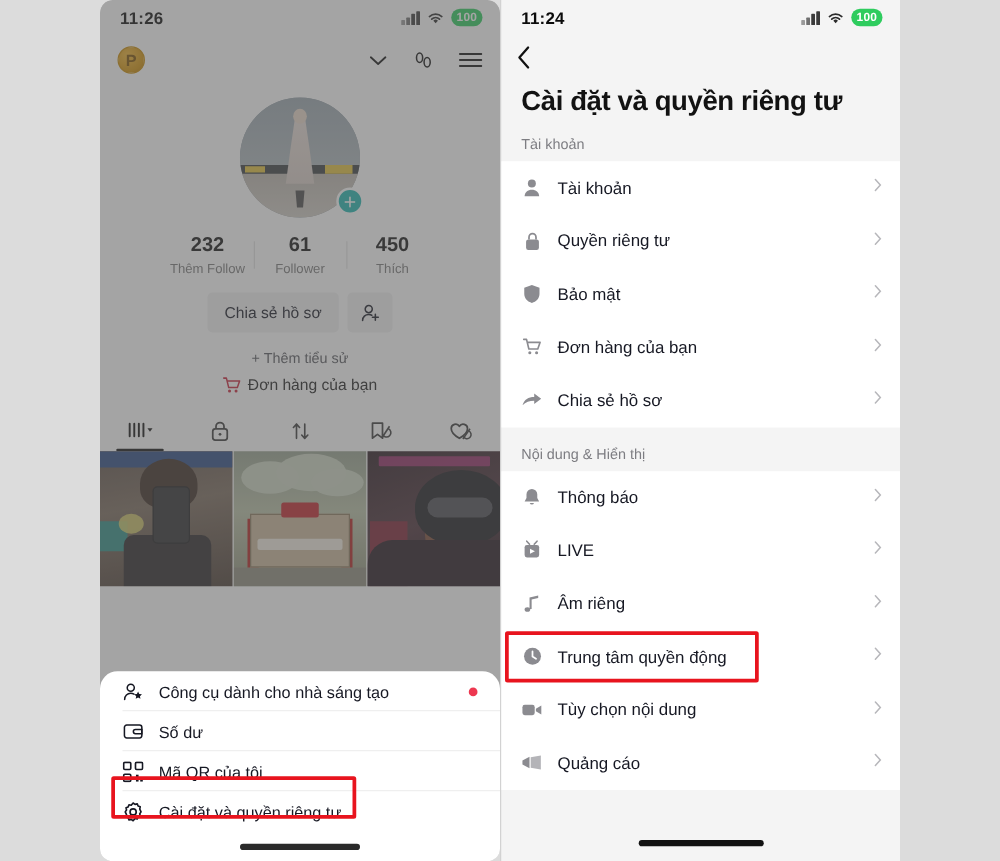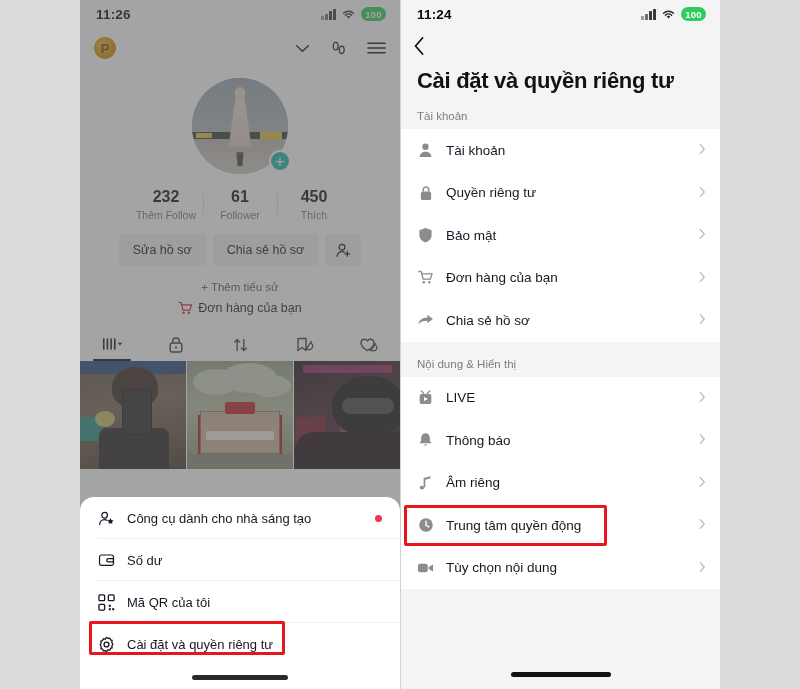--- a/index.html
+++ b/index.html
@@ -130,21 +130,21 @@
   .c3 .shoulder { position:absolute; left:0; bottom:0; width:100%; height:34%; background:#241820; border-radius:20px 0 0 0;}
   .c3 .red { position:absolute; left:2px; bottom:0; width:30px; height:48%; background:#8d2033; opacity:.75;}
 
   .dim-overlay { position: absolute; inset: 0; background: rgba(90,90,90,0.55); }
 
   .sheet {
     position: absolute; left: 0; right: 0; bottom: 0; background: #fff;
     border-radius: 14px 14px 0 0; padding: 0 0 0 0; z-index: 5;
   }
   .sheet-item {
-    height: 42px; display: flex; align-items: center; gap: 12px;
+    height: 32px; display: flex; align-items: center; gap: 12px;
     padding: 0 18px; position: relative;
   }
   .sheet-item .sep { position: absolute; left: 18px; right: 0; bottom: 0; height: 1px; background: #efefef; }
   .sheet-item .lab { font-size: 13px; color: #161823; font-weight: 500; }
   .sheet-item .reddot { position: absolute; right: 18px; width: 7px; height: 7px; border-radius: 50%; background: #ED3750; }
   .hl-box { position: absolute; border: 3px solid #E8141E; border-radius: 2px; pointer-events: none; z-index: 9; }
 
   .home-ind {
     position: absolute; left: 50%; transform: translateX(-50%); bottom: 9px;
     width: 96px; height: 5px; border-radius: 3px; background: #2a2a2a; z-index: 10;
@@ -169,21 +169,21 @@
   .chev { color: #b7b7bb; }
   .ico { width: 17px; display: flex; align-items: center; justify-content: center; color: #8b8b90; }
 </style>
 </head>
 <body>
 
 <div class="stage">
 
   <div class="gutter"></div>
 
-  <div class="phone-right phone-left" style="background:#fff;border-left:none;">
+  <div class="phone-right phone-left" style="background:#fff;border-left:none;border-radius:10px;">
 
     <div class="profile-layer">
 
       <div class="statusbar">
         <div class="sb-time">11:26</div>
         <div class="sb-right">
           <span class="bars">
               <i></i>
               <i></i>
               <i></i>
@@ -244,21 +244,20 @@
           <div class="stat-lab">Follower</div>
         </div>
         <div class="stat">
             <span class="divider"></span>
           <div class="stat-num">450</div>
           <div class="stat-lab">Thích</div>
         </div>
       </div>
 
       <div class="act-row">
-        <div class="act-btn">Sửa hồ sơ</div>
         <div class="act-btn">Chia sẻ hồ sơ</div>
         <div class="act-btn sq">
           <svg width="17" height="17" viewBox="0 0 18 18">
             <circle cx="7.4" cy="5.6" r="3" stroke="#161823" stroke-width="1.3" fill="none"></circle>
             <path d="M2.2 15.2c0-3 2.3-5 5.2-5 1 0 1.9.2 2.6.6" stroke="#161823" stroke-width="1.3" fill="none" stroke-linecap="round"></path>
             <path d="M13 10v5M10.5 12.5h5" stroke="#161823" stroke-width="1.3" stroke-linecap="round"></path>
           </svg>
         </div>
       </div>
 
@@ -487,45 +486,45 @@
               <path d="M1.5 1.5 6 6.5l-4.5 5" stroke="#b7b7bb" stroke-width="1.4" fill="none" stroke-linecap="round"></path>
             </svg></span>
       </div>
     </div>
 
     <div class="sec-label">Nội dung &amp; Hiển thị</div>
     <div class="card" style="position:relative;">
       <div class="row">
         <span class="ico">
           <svg width="15" height="16" viewBox="0 0 16 17">
+              <path d="M8 1.2A4.6 4.6 0 0 0 3.4 5.8V9l-1.6 3h12.4L12.6 9V5.8A4.6 4.6 0 0 0 8 1.2z" fill="#8b8b90"></path>
+              <path d="M6.2 13.2a1.9 1.9 0 0 0 3.6 0z" fill="#8b8b90"></path>
+            </svg>
+        </span>
+        <span class="r-lab">Thông báo</span>
+        <span class="chev"><svg width="7" height="12" viewBox="0 0 8 13">
+              <path d="M1.5 1.5 6 6.5l-4.5 5" stroke="#b7b7bb" stroke-width="1.4" fill="none" stroke-linecap="round"></path>
+            </svg></span>
+      </div>
+      <div class="row">
+        <span class="ico">
+          <svg width="15" height="16" viewBox="0 0 16 17">
               <path d="M3.6 1 6 3.6M12.4 1 10 3.6" stroke="#8b8b90" stroke-width="1.4" stroke-linecap="round"></path>
               <rect x="1.8" y="4.2" width="12.4" height="10.6" rx="2" fill="#8b8b90"></rect>
               <path d="M6.4 7.4 10.6 9.5l-4.2 2.1z" fill="#fff"></path>
             </svg>
         </span>
         <span class="r-lab">LIVE</span>
         <span class="chev"><svg width="7" height="12" viewBox="0 0 8 13">
               <path d="M1.5 1.5 6 6.5l-4.5 5" stroke="#b7b7bb" stroke-width="1.4" fill="none" stroke-linecap="round"></path>
             </svg></span>
       </div>
       <div class="row">
         <span class="ico">
           <svg width="15" height="16" viewBox="0 0 16 17">
-              <path d="M8 1.2A4.6 4.6 0 0 0 3.4 5.8V9l-1.6 3h12.4L12.6 9V5.8A4.6 4.6 0 0 0 8 1.2z" fill="#8b8b90"></path>
-              <path d="M6.2 13.2a1.9 1.9 0 0 0 3.6 0z" fill="#8b8b90"></path>
-            </svg>
-        </span>
-        <span class="r-lab">Thông báo</span>
-        <span class="chev"><svg width="7" height="12" viewBox="0 0 8 13">
-              <path d="M1.5 1.5 6 6.5l-4.5 5" stroke="#b7b7bb" stroke-width="1.4" fill="none" stroke-linecap="round"></path>
-            </svg></span>
-      </div>
-      <div class="row">
-        <span class="ico">
-          <svg width="15" height="16" viewBox="0 0 16 17">
               <path d="M6 13V3.2l7.4-1.8v2.1L7.8 4.9V13z" fill="#8b8b90"></path>
               <ellipse cx="4.2" cy="13.4" rx="2.4" ry="2" fill="#8b8b90"></ellipse>
             </svg>
         </span>
         <span class="r-lab">Âm riêng</span>
         <span class="chev"><svg width="7" height="12" viewBox="0 0 8 13">
               <path d="M1.5 1.5 6 6.5l-4.5 5" stroke="#b7b7bb" stroke-width="1.4" fill="none" stroke-linecap="round"></path>
             </svg></span>
       </div>
       <div class="row">
@@ -546,19 +545,31 @@
           <svg width="17" height="14" viewBox="0 0 18 14">
               <rect x="1" y="2.6" width="10.4" height="8.8" rx="2" fill="#8b8b90"></rect>
               <path d="M12.4 6 17 3.2v7.6L12.4 8z" fill="#8b8b90"></path>
             </svg>
         </span>
         <span class="r-lab">Tùy chọn nội dung</span>
         <span class="chev"><svg width="7" height="12" viewBox="0 0 8 13">
               <path d="M1.5 1.5 6 6.5l-4.5 5" stroke="#b7b7bb" stroke-width="1.4" fill="none" stroke-linecap="round"></path>
             </svg></span>
       </div>
+      <div class="row">
+        <span class="ico">
+          <svg width="17" height="14" viewBox="0 0 18 14">
+              <path d="M1 5.4 7 2.2v9.6L1 8.6z" fill="#8b8b90"></path>
+              <path d="M8 2.6 16.6 1v12L8 11.4z" fill="#b4b4b8"></path>
+            </svg>
+        </span>
+        <span class="r-lab">Quảng cáo</span>
+        <span class="chev"><svg width="7" height="12" viewBox="0 0 8 13">
+              <path d="M1.5 1.5 6 6.5l-4.5 5" stroke="#b7b7bb" stroke-width="1.4" fill="none" stroke-linecap="round"></path>
+            </svg></span>
+      </div>
     </div>
 
     <div class="home-ind" style="background:#111;width:100px;height:5px;bottom:12px;"></div>
   </div>
 
   <div class="gutter-r"></div>
 </div>
 
 </body></html>

